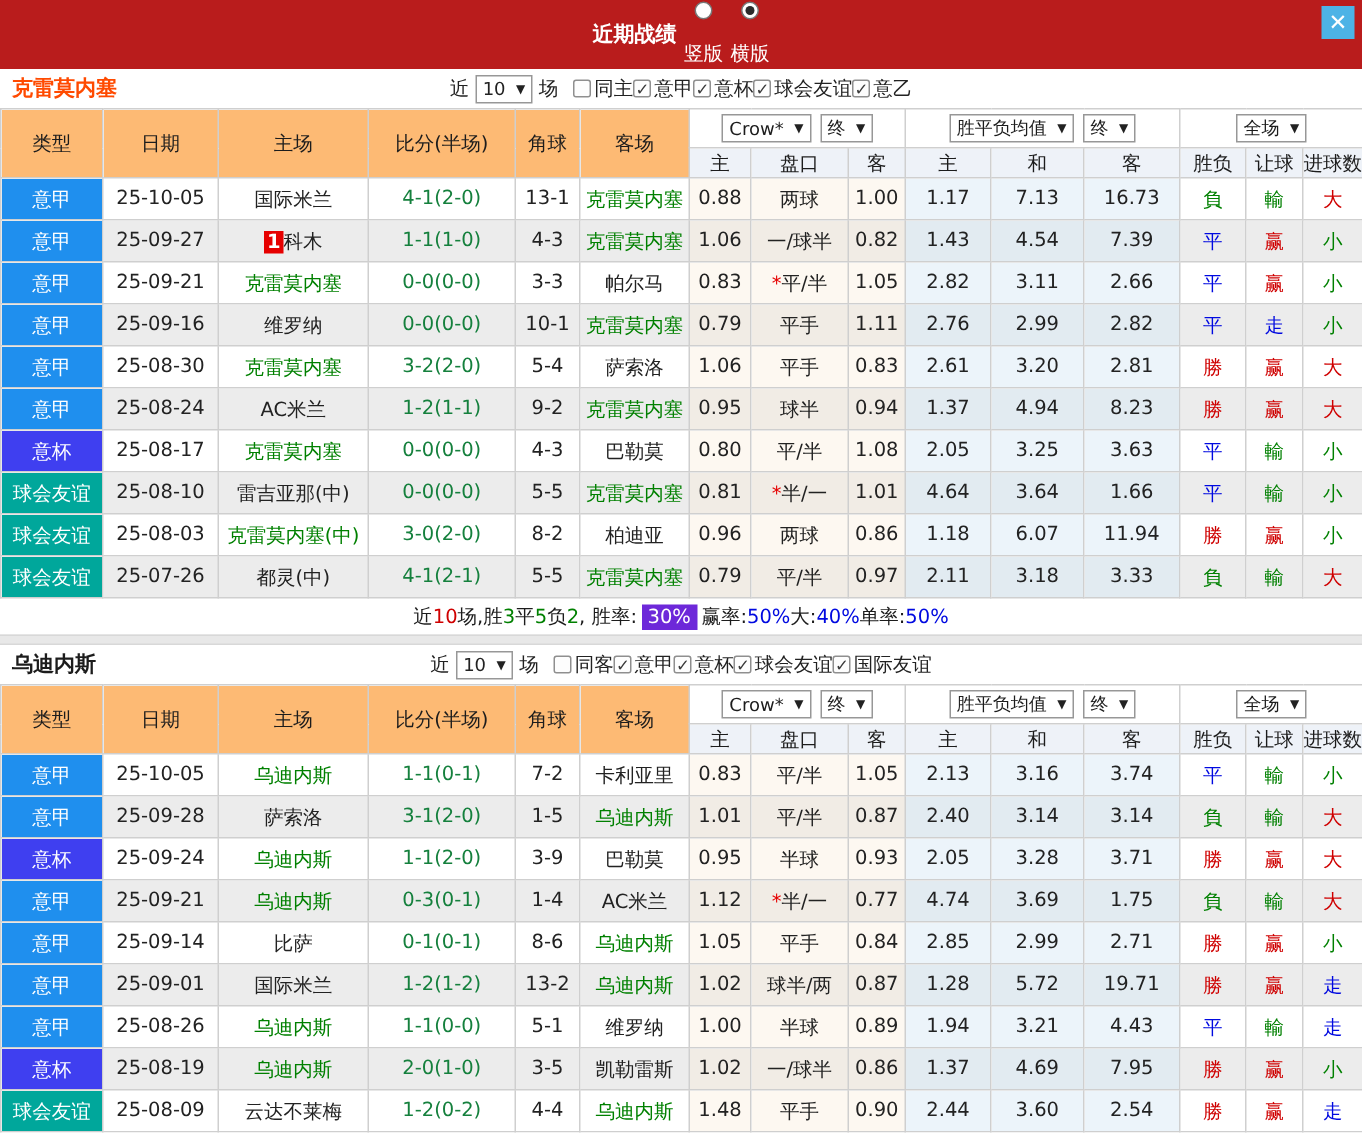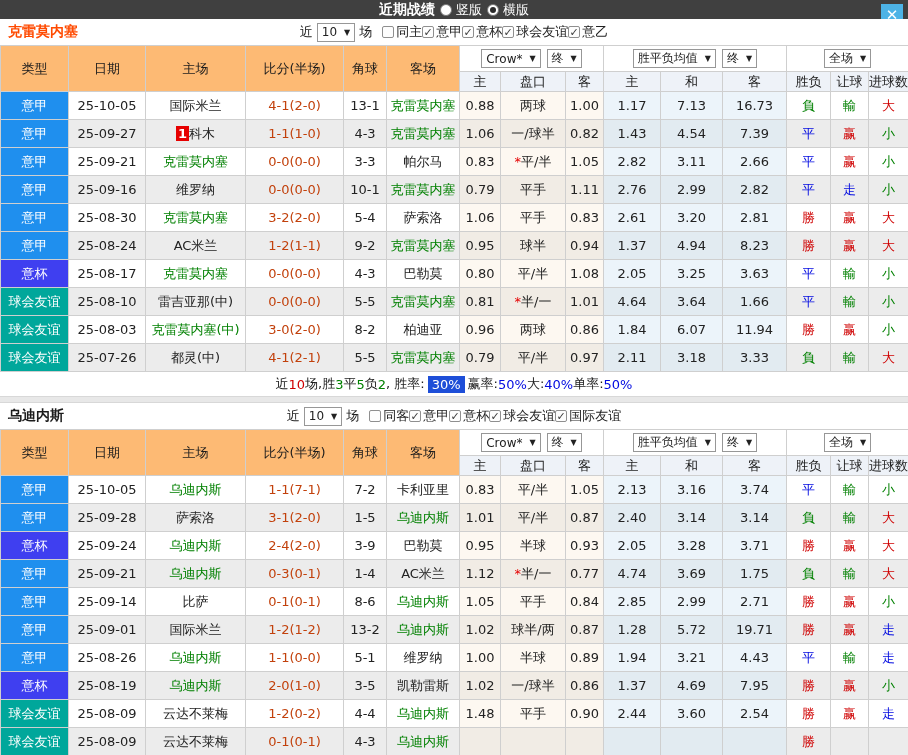--- a/index.html
+++ b/index.html
@@ -3,24 +3,24 @@
 <meta charset="utf-8">
 <style>
   * { box-sizing: border-box; }
   html,body { margin:0; padding:0; }
   body {
     width:908px; height:755px; overflow:hidden; background:#fff;
     font-family:"DejaVu Sans","Liberation Sans",sans-serif;
     font-size:13px; color:#222;
   }
   
-  .titlebar { height:19px; background:#404040; display:flex; align-items:center; position:relative; color:#fff; }
+  .titlebar { height:46px; background:#b91c1c; display:flex; align-items:center; position:relative; color:#fff; }
   .tb-center { flex:1; display:flex; justify-content:center; align-items:center; gap:5px; }
   .tb-title { font-weight:bold; font-size:14px; }
-  .radio-item { display:inline-flex; align-items:center; gap:4px; cursor:pointer; }
+  .radio-item { display:inline-flex; align-items:center; gap:14px; cursor:pointer;flex-direction:column; }
   .radio { width:12px; height:12px; border-radius:50%; background:#fff; border:1px solid #777; position:relative; display:inline-block; }
   .radio.sel::after { content:""; position:absolute; left:2px; top:2px; width:6px; height:6px; border-radius:50%; background:#2b2b2b; }
   .close-btn { position:absolute; right:5px; top:4px; width:22px; height:22px; background:#4db3e6; color:#fff;
     display:flex; align-items:center; justify-content:center; font-weight:bold; font-size:15px; cursor:pointer; }
   
   .filter-row { height:26px; display:flex; align-items:center; position:relative; background:#fff; }
   .team-title { position:absolute; left:8px; font-weight:bold; font-size:14px; }
   .filter-controls { margin:0 auto; display:flex; align-items:center; gap:4px; }
   .fake-select { display:inline-flex; align-items:center; gap:7px; border:1px solid #979797; background:#fff;
     padding:0 4px; height:19px; font-size:12px; cursor:pointer; }
@@ -38,28 +38,28 @@
   thead .row2 th { height:20px; background:#eef2f8; }
   thead th.sel-cell { background:#fff; }
   .sel-wrap { display:flex; justify-content:center; align-items:center; gap:6px; }
   tbody td { height:28px; background:#fff; }
   tbody tr:nth-child(even) td { background:#ececec; }
   tbody td.warm { background:#fdf8f1; }
   tbody tr:nth-child(even) td.warm { background:#f1ece5; }
   tbody td.cool { background:#ecf4fa; }
   tbody tr:nth-child(even) td.cool { background:#e2ebf1; }
   tbody td.lg-cell { color:#fff; }
-  .score { color:#c2410c; }
+  .score { color:#15803d; }
   .team-green { color:#008000; }
   .badge1 { background:#e60000; color:#fff; padding:0 2px; font-weight:bold; }
   .star { color:#e60000; }
   .c-red { color:#cf0000; } .c-blue { color:#0009e0; } .c-green { color:#008000; } .c-black { color:#1c1c1c; }
   
   .summary { height:24px; display:flex; align-items:center; justify-content:center; }
-  .sum-badge { background:#1d4ed8; color:#fff; padding:1px 4px; margin:0 3px; }
+  .sum-badge { background:#6d28d9; color:#fff; padding:1px 4px; margin:0 3px; }
   .separator { height:7px; background:#e8e8e8; border-top:1px solid #d8d8d8; border-bottom:1px solid #d8d8d8; }
 </style>
 </head>
 <body>
 
 <div class="titlebar">
   <div class="tb-center">
     <span class="tb-title">近期战绩</span>
     <span class="radio-item">
       <span class="radio"></span>
@@ -319,21 +319,21 @@
           <tr>
             <td class="lg-cell" style="background: rgb(0, 167, 155);">球会友谊</td>
             <td>25-08-03</td>
             <td class="team-green">克雷莫内塞(中)</td>
             <td class="score">3-0(2-0)</td>
             <td>8-2</td>
             <td>柏迪亚</td>
             <td class="warm">0.96</td>
             <td class="warm">两球</td>
             <td class="warm">0.86</td>
-            <td class="cool">1.84</td>
+            <td class="cool">1.18</td>
             <td class="cool">6.07</td>
             <td class="cool">11.94</td>
             <td class="c-red">勝</td>
             <td class="c-red">赢</td>
             <td class="c-green">小</td>
           </tr>
           <tr>
             <td class="lg-cell" style="background: rgb(0, 167, 155);">球会友谊</td>
             <td>25-07-26</td>
             <td>都灵(中)</td>
@@ -475,21 +475,21 @@
           <th class="h-wdl">胜负</th>
           <th class="h-hc">让球</th>
           <th class="h-goals">进球数</th>
         </tr>
       </thead>
       <tbody>
           <tr>
             <td class="lg-cell" style="background: rgb(31, 143, 238);">意甲</td>
             <td>25-10-05</td>
             <td class="team-green">乌迪内斯</td>
-            <td class="score">1-1(7-1)</td>
+            <td class="score">1-1(0-1)</td>
             <td>7-2</td>
             <td>卡利亚里</td>
             <td class="warm">0.83</td>
             <td class="warm">平/半</td>
             <td class="warm">1.05</td>
             <td class="cool">2.13</td>
             <td class="cool">3.16</td>
             <td class="cool">3.74</td>
             <td class="c-blue">平</td>
             <td class="c-green">輸</td>
@@ -509,21 +509,21 @@
             <td class="cool">3.14</td>
             <td class="cool">3.14</td>
             <td class="c-green">負</td>
             <td class="c-green">輸</td>
             <td class="c-red">大</td>
           </tr>
           <tr>
             <td class="lg-cell" style="background: rgb(63, 63, 240);">意杯</td>
             <td>25-09-24</td>
             <td class="team-green">乌迪内斯</td>
-            <td class="score">2-4(2-0)</td>
+            <td class="score">1-1(2-0)</td>
             <td>3-9</td>
             <td>巴勒莫</td>
             <td class="warm">0.95</td>
             <td class="warm">半球</td>
             <td class="warm">0.93</td>
             <td class="cool">2.05</td>
             <td class="cool">3.28</td>
             <td class="cool">3.71</td>
             <td class="c-red">勝</td>
             <td class="c-red">赢</td>

